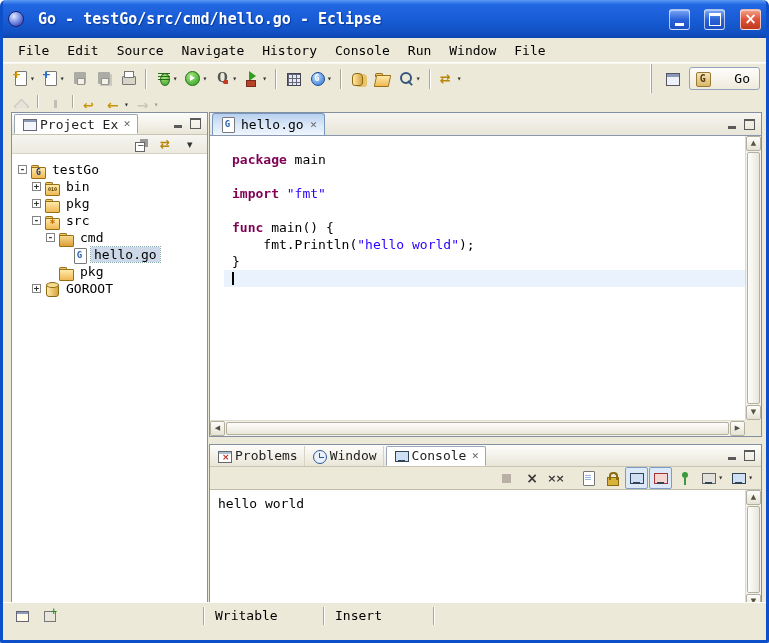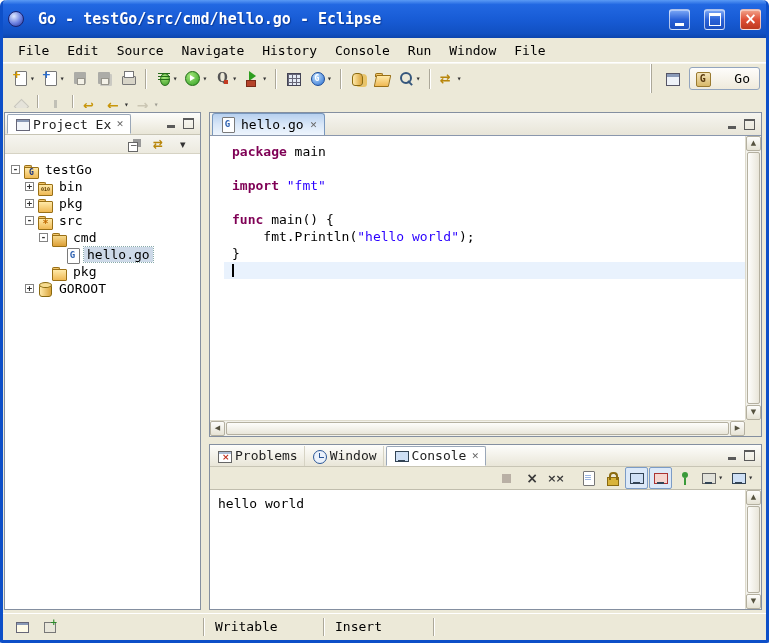--- a/index.html
+++ b/index.html
@@ -176,21 +176,21 @@
   .ti[data-icon="view-menu-icon"]::before{content:"▾";position:absolute;left:4px;top:1px;font:11px/15px "DejaVu Sans",sans-serif;color:#333}
   .ti[data-icon="fast-view-icon"]::before{content:"";position:absolute;left:2px;top:4px;width:11px;height:9px;
     border:1px solid #667;background:linear-gradient(#8a9ab8 2px,#fffbe8 2px)}
   .ti[data-icon="workbench-status-icon"]::before{content:"";position:absolute;left:3px;top:4px;width:10px;height:9px;
     border:1px solid #777;background:#e8e6da}
   .ti[data-icon="workbench-status-icon"]::after{content:"+";position:absolute;left:9px;top:0;font:bold 9px/9px "DejaVu Sans",sans-serif;color:#2a8a2a}
 
   
   .workspace{position:absolute;left:0;right:0;top:108px;bottom:26px;background:var(--chrome)}
   .panel{position:absolute;border:1px solid #848fa0;background:#fff;display:flex;flex-direction:column;overflow:hidden}
-  #explorer{left:1px;top:4px;width:197px;height:498px}
+  #explorer{left:8px;top:4px;width:197px;height:498px}
   #editor{left:206px;top:4px;width:553px;height:325px}
   #consolePanel{left:206px;top:336px;width:553px;height:166px}
 
   .view-header{height:22px;background:linear-gradient(#fdfdfb,#e9e6d8);border-bottom:1px solid #c8c5b5;
     display:flex;align-items:flex-end;flex:0 0 auto}
   .vtab{display:inline-flex;align-items:center;gap:3px;height:20px;padding:0 6px;
     font:13px "DejaVu Sans Mono",monospace;border-right:1px solid #d6d3c4;color:#222}
   .vtab.active{background:#fff;border:1px solid #9aa7b8;border-bottom-color:#fff;border-radius:2px 2px 0 0;margin-left:2px}
   .vtab .ti{width:16px;height:16px}
   .tclose{font:bold 9px/12px "DejaVu Sans",sans-serif;color:#666;margin-left:2px}
@@ -212,21 +212,21 @@
   .t-label.selected{background:var(--sel);outline:1px dotted #8aa}
 
   
   .ed-header{height:23px;background:linear-gradient(#f6f5f0,#e8e5d8);border-bottom:1px solid #8a97ad;
     display:flex;align-items:flex-end;flex:0 0 auto}
   .ed-tab{display:flex;align-items:center;gap:4px;height:22px;padding:0 7px;margin-left:2px;
     background:linear-gradient(180deg,#b7d0ef,#d9e7f8 50%,#eef5fd);
     border:1px solid #7897bd;border-bottom:0;border-radius:3px 3px 0 0;font:13px "DejaVu Sans Mono",monospace}
   .ed-body{flex:1;position:relative;background:#fff}
   .ruler{position:absolute;left:0;top:0;bottom:16px;width:14px;background:#fff}
-  .code-area{position:absolute;left:14px;right:16px;top:0;bottom:16px;padding-top:7px;overflow:hidden;
+  .code-area{position:absolute;left:14px;right:16px;top:0;bottom:16px;padding-top:15px;overflow:hidden;
     font:13px/17px "DejaVu Sans Mono",monospace;cursor:text}
   .code-line{height:17px;white-space:pre;padding-left:8px;position:relative}
   .code-line.current{background:var(--curline)}
   .caret{position:absolute;left:8px;top:2px;width:2px;height:13px;background:#000}
   .tok-k{color:var(--kw);font-weight:bold}
   .tok-s{color:var(--str)}
   .tok-p{color:#000}
 
   
   .vscroll{position:absolute;right:0;top:0;bottom:16px;width:16px;background:#f2f1ea;border-left:1px solid #dedbcd}
@@ -246,21 +246,21 @@
   
   .console-label-row{height:17px;background:var(--chrome);font:13px/16px "DejaVu Sans Mono",monospace;
     padding:0 6px;flex:0 0 auto;white-space:nowrap;overflow:hidden}
   .console-toolbar-row{height:22px;background:var(--chrome);display:flex;justify-content:flex-end;
     align-items:center;gap:1px;padding:0 5px;flex:0 0 auto}
   .console-body{flex:1;position:relative;background:#fff;border-top:1px solid #c0bdad}
   .console-text{position:absolute;left:0;top:0;right:16px;bottom:0;padding:6px 8px;
     font:13px/16px "DejaVu Sans Mono",monospace;color:#000}
 
   
-  .statusbar{position:absolute;left:0;right:0;bottom:1px;height:26px;background:var(--chrome);
+  .statusbar{position:absolute;left:0;right:0;bottom:12px;height:26px;background:var(--chrome);
     border-top:1px solid #fff;display:flex;align-items:center}
   .sb-icons{width:200px;display:flex;align-items:center;gap:4px;padding-left:8px;flex:0 0 auto}
   .sb-sep{width:2px;height:18px;border-left:1px solid #aca899;border-right:1px solid #fff;flex:0 0 auto}
   .sb-cell{font:13px "DejaVu Sans Mono",monospace;padding:0 10px;flex:0 0 auto}
   .sb-cell.w1{width:118px}
   .sb-cell.w2{width:108px}
 </style>
 </head>
 <body>
 

